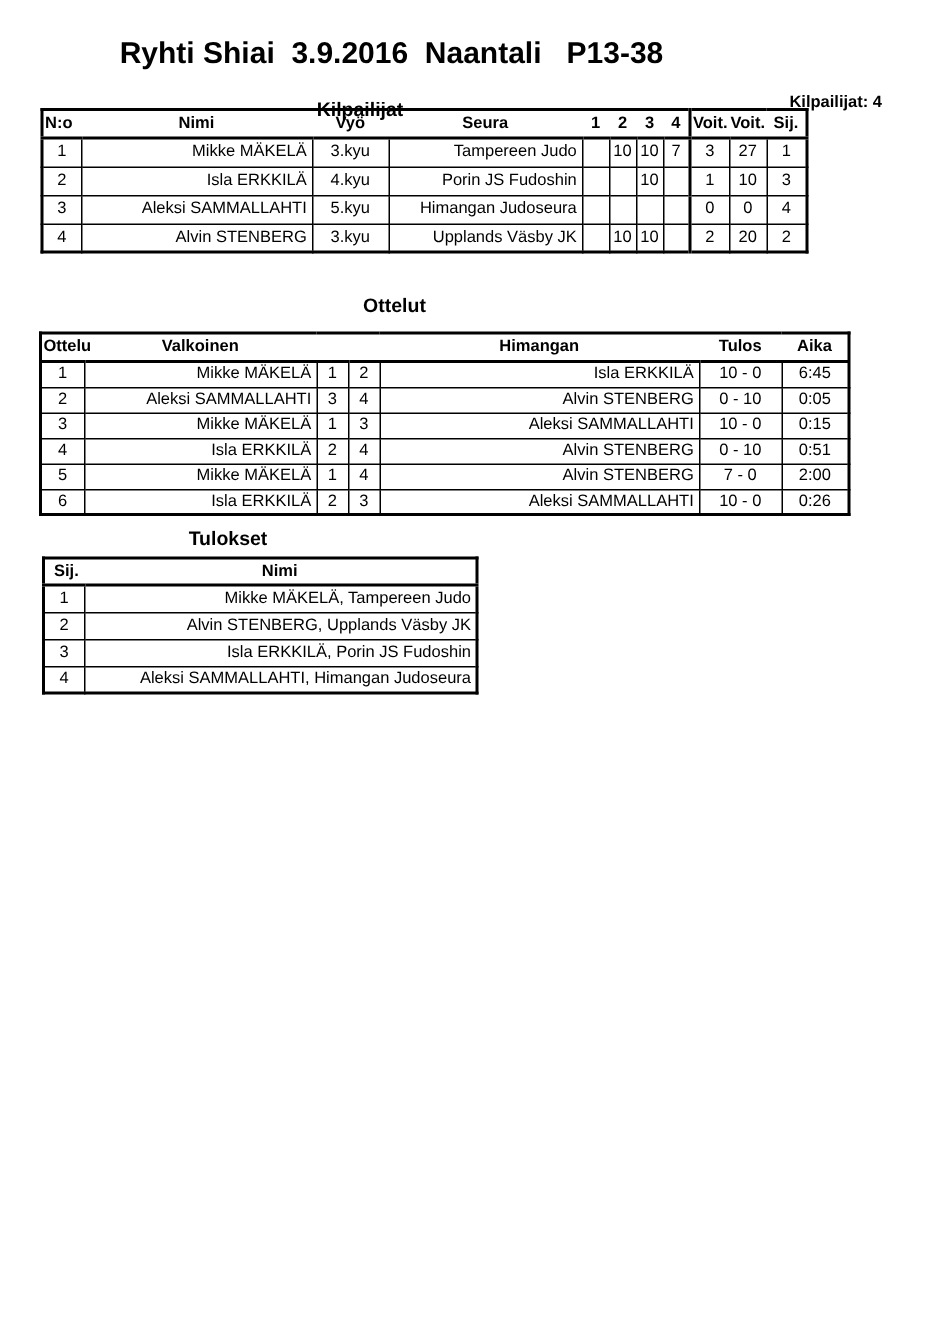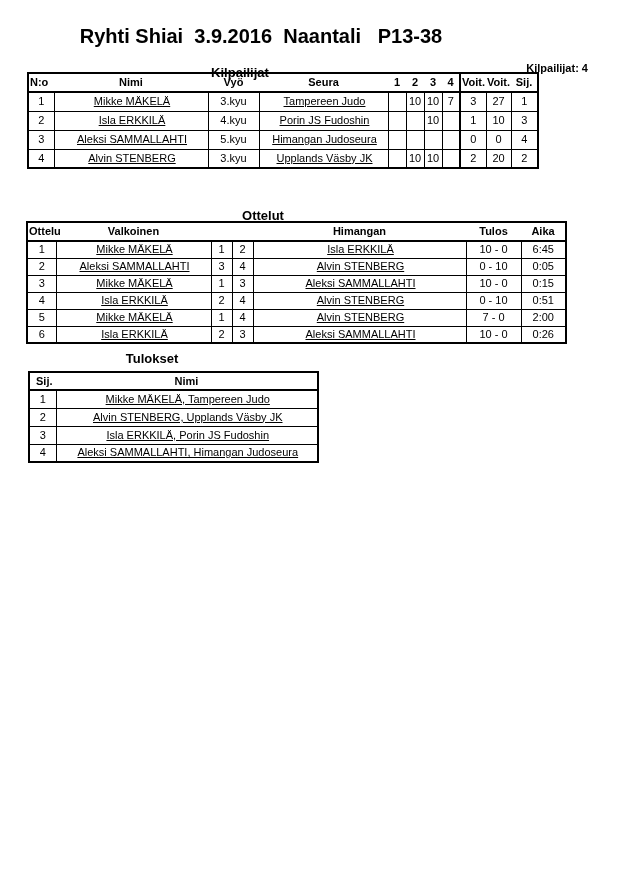--- a/index.html
+++ b/index.html
@@ -14,33 +14,33 @@
   }
   .meta{
     position:absolute;top:62px;left:0;width:588px;text-align:right;
     font-size:11px;font-weight:bold;
   }
   .sec{
     position:absolute;font-size:13px;font-weight:bold;
     transform:translateX(-50%);white-space:nowrap;
   }
   .sec-kilpailijat{left:240px;top:65px;}
-  .sec-ottelut{left:263px;top:208px;}
+  .sec-ottelut{left:263px;top:196px;}
   .sec-tulokset{left:152px;top:351px;}
 
   table{
     position:absolute;border-collapse:collapse;table-layout:fixed;
     font-size:11px;line-height:1;
   }
   th,td{padding:0 3px;white-space:nowrap;vertical-align:middle;overflow:hidden;}
   thead th{font-weight:bold;border:0;border-bottom:2px solid #000;overflow:visible;}
   tbody td{border:1px solid #000;}
 
   .ctr{text-align:center;padding:0 1px;}
-  .txt{text-align:center;padding-left:5px;text-decoration:underline;}
+  .txt{text-align:right;padding-left:5px;}
   .hdr-left{text-align:left;padding-left:1px;}
   .hdr-left6{text-align:left;padding-left:6px;}
   .grp{border-left:2px solid #000 !important;}
 
   #t-competitors{left:27px;top:72px;width:510px;border:2px solid #000;}
   #t-competitors tr{height:19px;}
   #t-matches{left:26px;top:221px;width:539px;border:2px solid #000;}
   #t-matches thead tr{height:19px;}
   #t-matches tbody tr{height:17px;}
   #t-results{left:28px;top:371px;width:289px;border:2px solid #000;}

